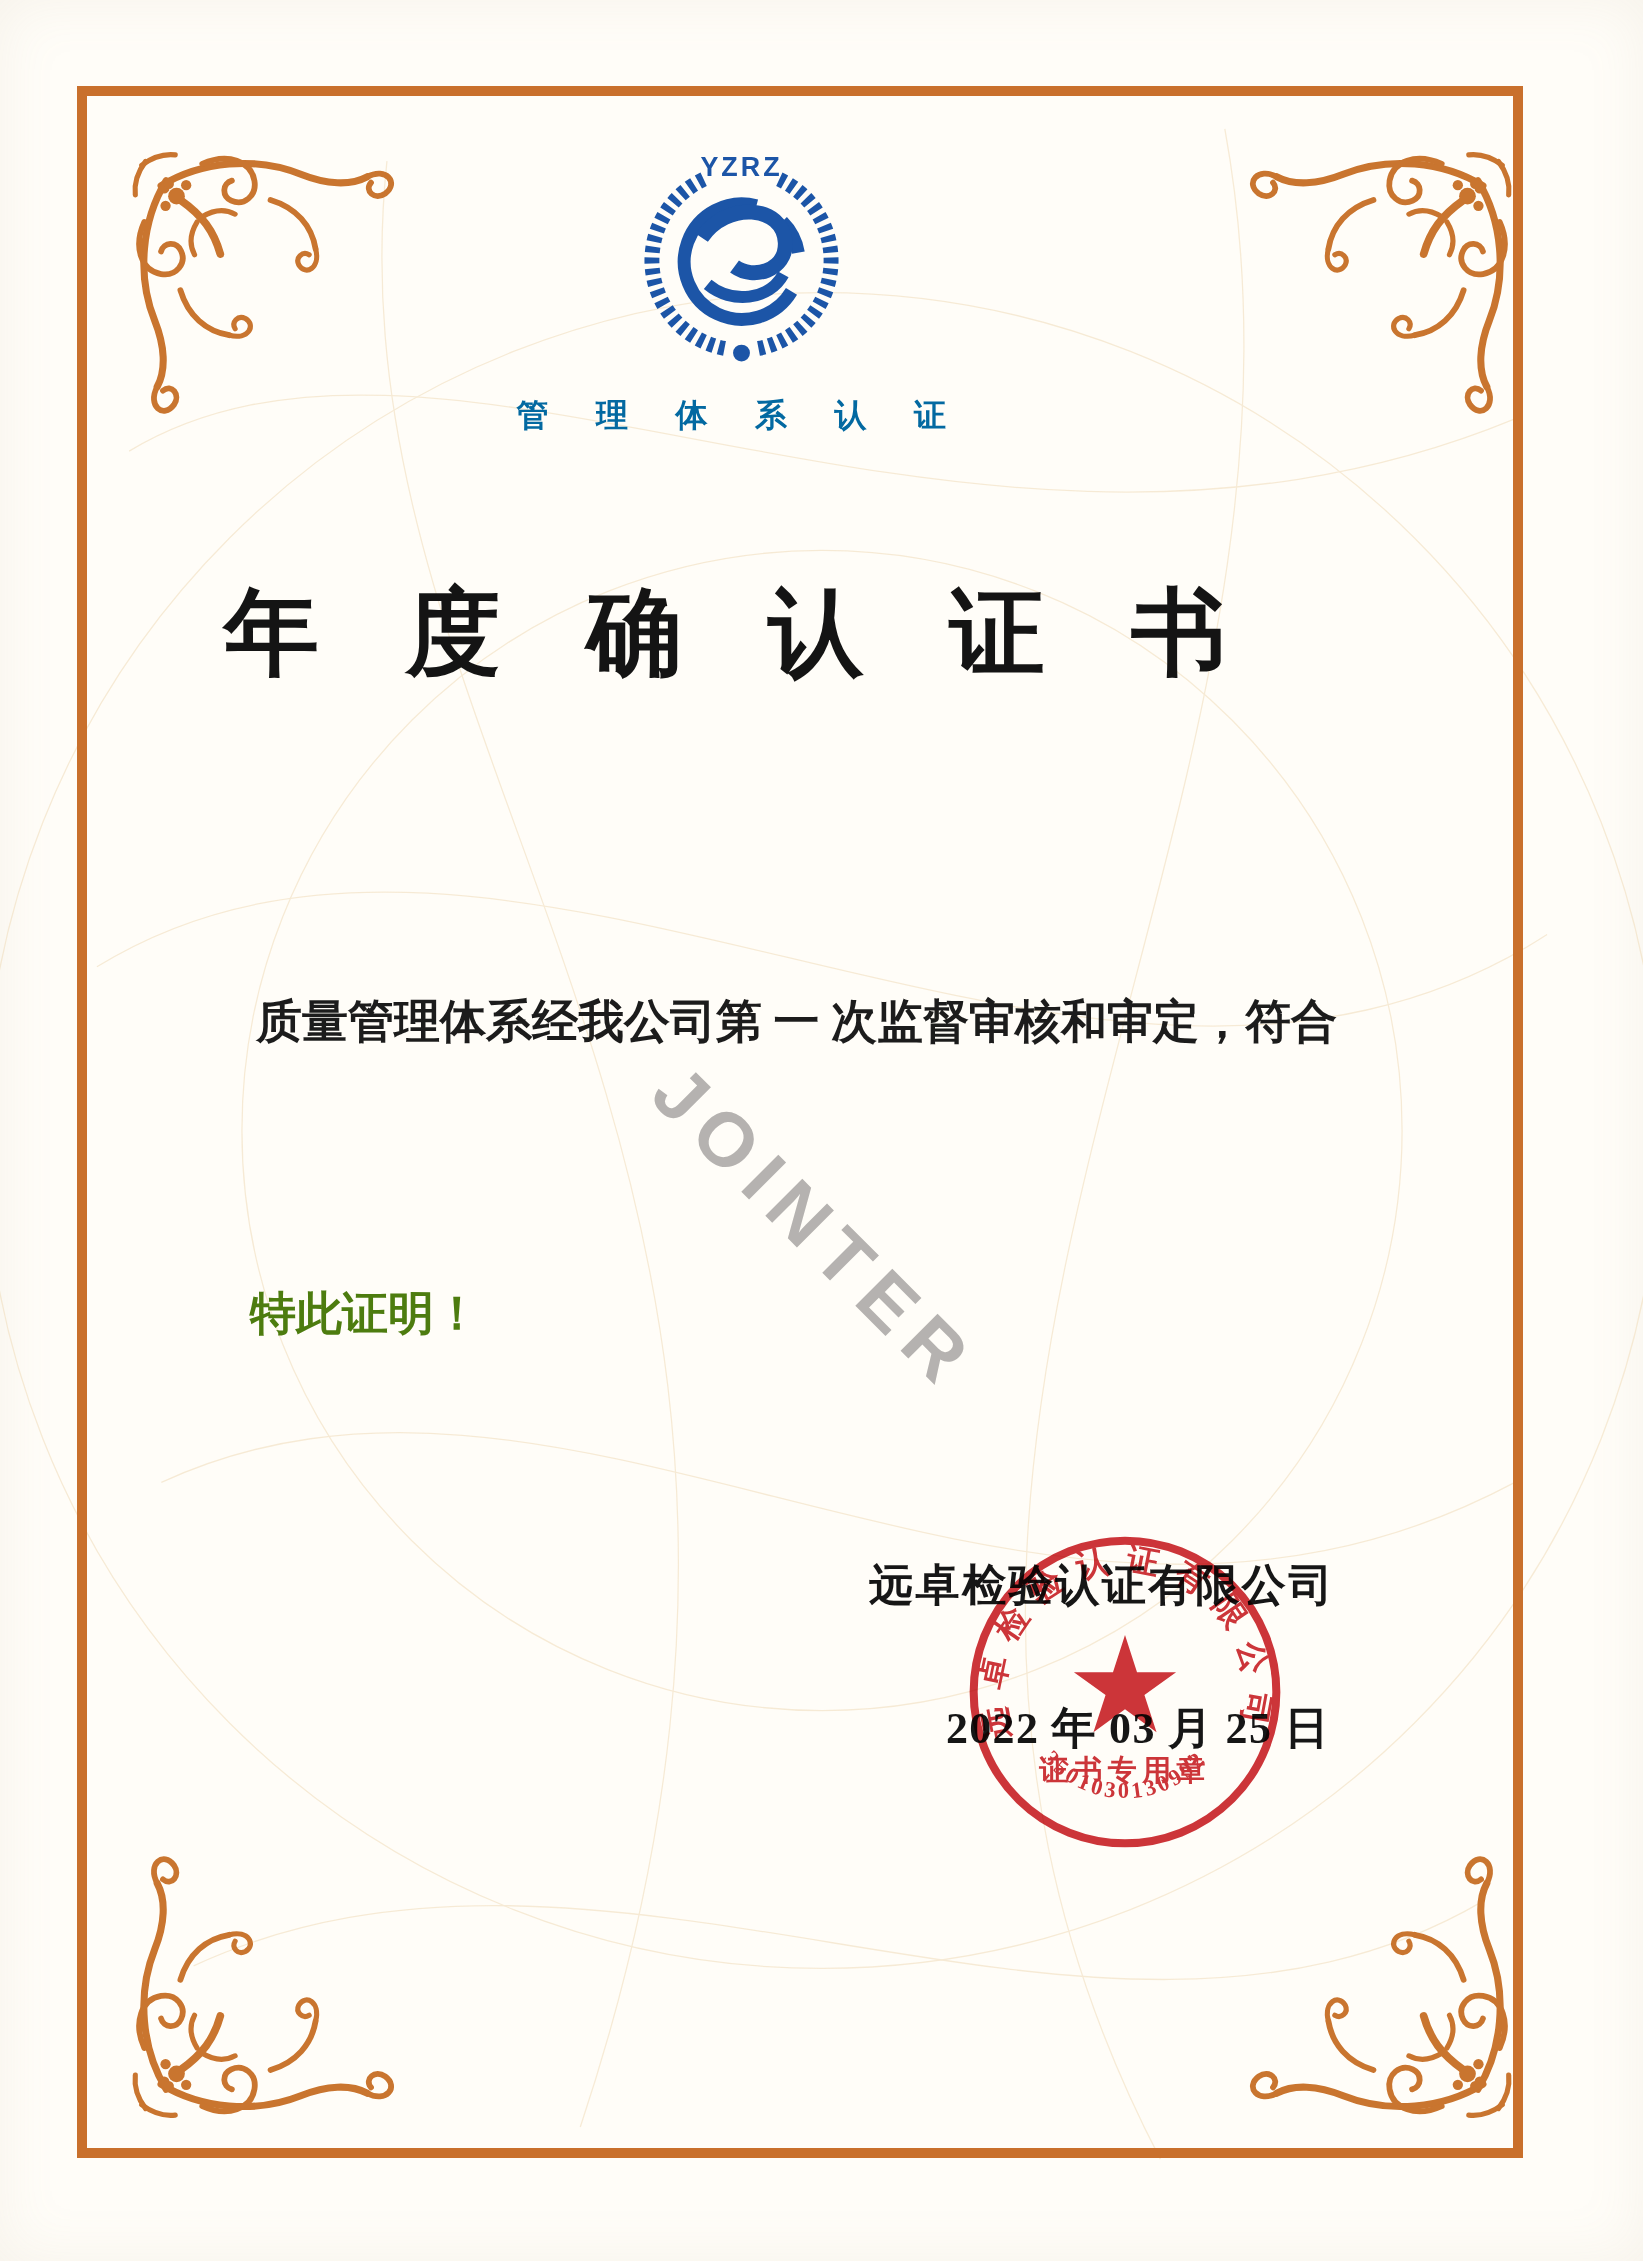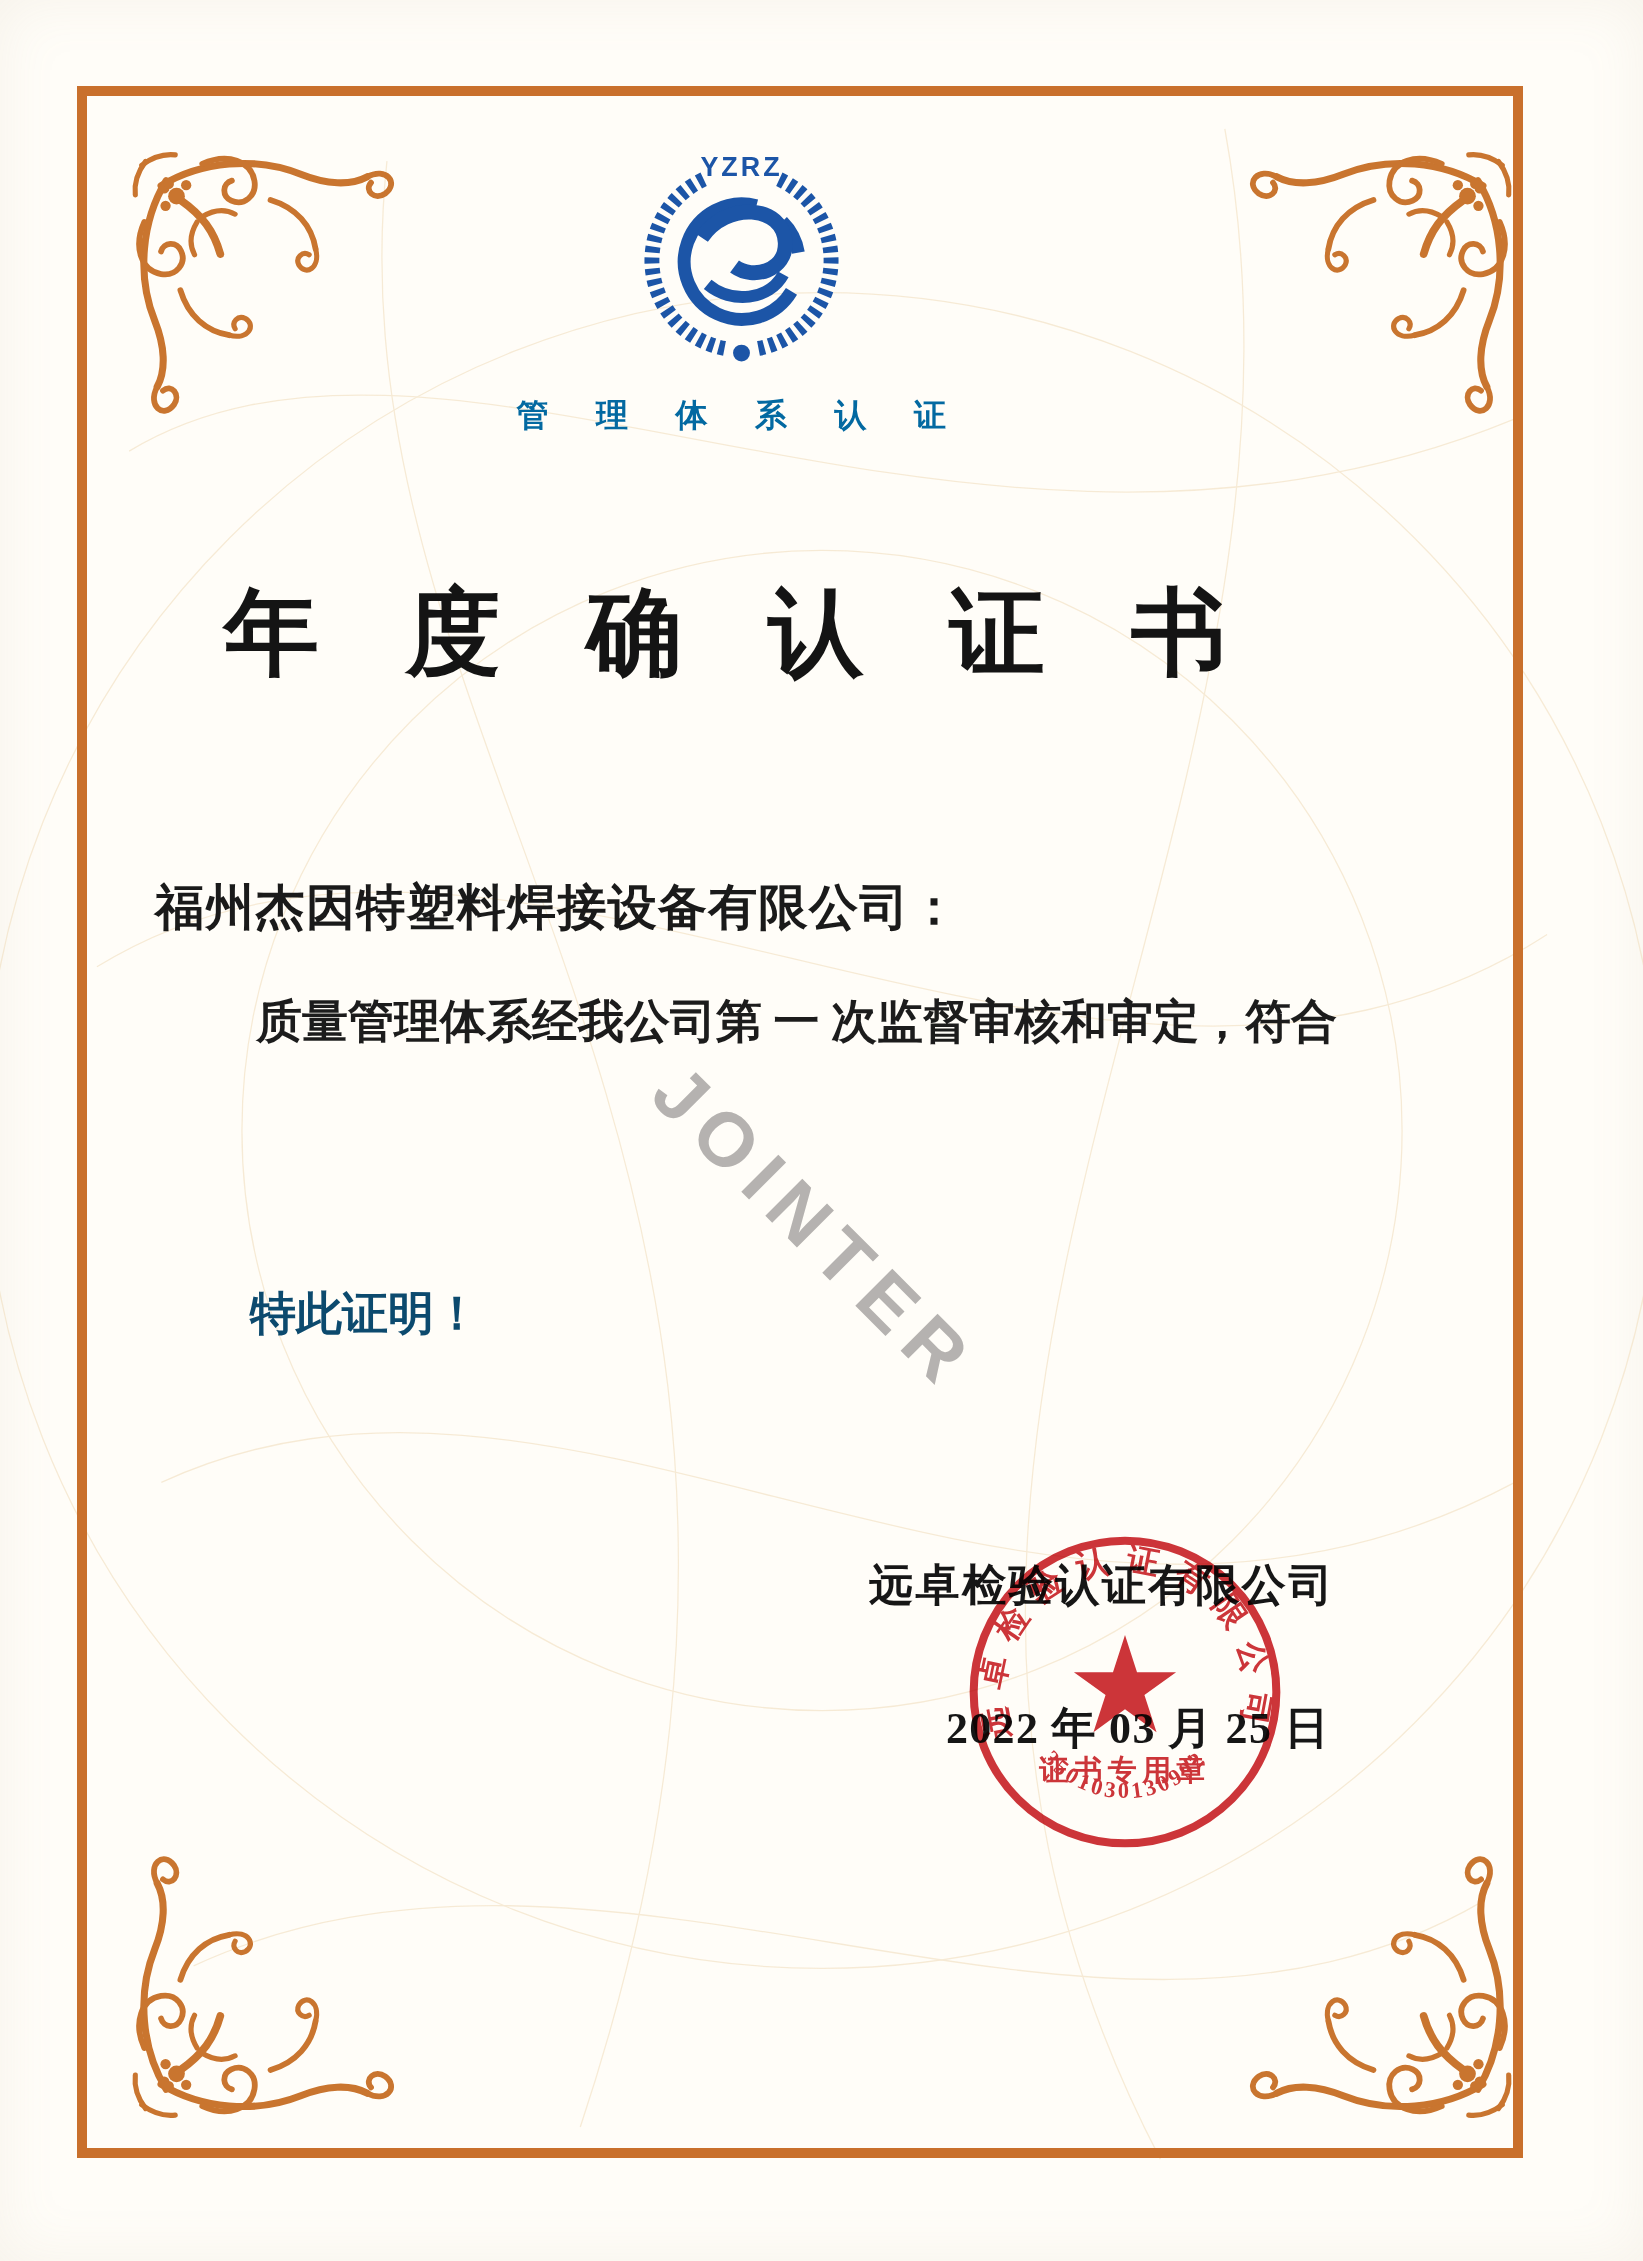--- a/index.html
+++ b/index.html
@@ -47,21 +47,21 @@
     color: #1a1a1a; white-space: nowrap; z-index: 2;
   }
   .body-line { position: absolute; color: #1c1c1c; white-space: nowrap; z-index: 2; }
   .body-line1 { top: 991px; left: 256px; font-weight: bold; font-size: 46px; }
   .body-line2 {
     top: 1127px; left: 153px; font-weight: bold; font-size: 43px;
     font-family: "Liberation Sans", "DejaVu Sans", sans-serif; letter-spacing: 0.6px;
   }
   .attestation {
     position: absolute; top: 1283px; left: 250px;
-    font-weight: bold; font-size: 46px; color: #0c4a6e; z-index: 2; text-align: right;
+    font-weight: bold; font-size: 46px; color: #4d7c0f; z-index: 2; text-align: right;
   }
   .issuer {
     position: absolute; top: 1556px; left: 869px;
     font-weight: bold; font-size: 44px; letter-spacing: 2.6px;
     color: #161616; white-space: nowrap; z-index: 4;
   }
   .issue-date {
     position: absolute; top: 1699px; left: 946px;
     font-weight: bold; font-size: 44px; letter-spacing: 1.3px;
     color: #161616; white-space: nowrap; z-index: 4;
@@ -160,21 +160,20 @@
         <path d="M 70 95 C 95 58 152 62 154 100 C 155 128 122 138 103 124" stroke-width="15"></path>
         <path d="M 76 142 C 100 162 138 158 152 132" stroke-width="12"></path>
       </g>
     </g>
   </svg>
 
   <div class="logo-subtitle">管 理 体 系 认 证</div>
 
   <div class="page-title">年 度 确 认 证 书</div>
 
-  <div class="recipient">福州杰因特塑料焊接设备有限公司：</div>
 
   <div class="body-line body-line1">质量管理体系经我公司第 一 次监督审核和审定，符合</div>
 
   <div class="attestation">特此证明！</div>
 
   <div class="issuer">远卓检验认证有限公司</div>
   <div class="issue-date">2022 年 03 月 25 日</div>
 
   <svg class="stamp" viewBox="0 0 300 300">
     <defs>

